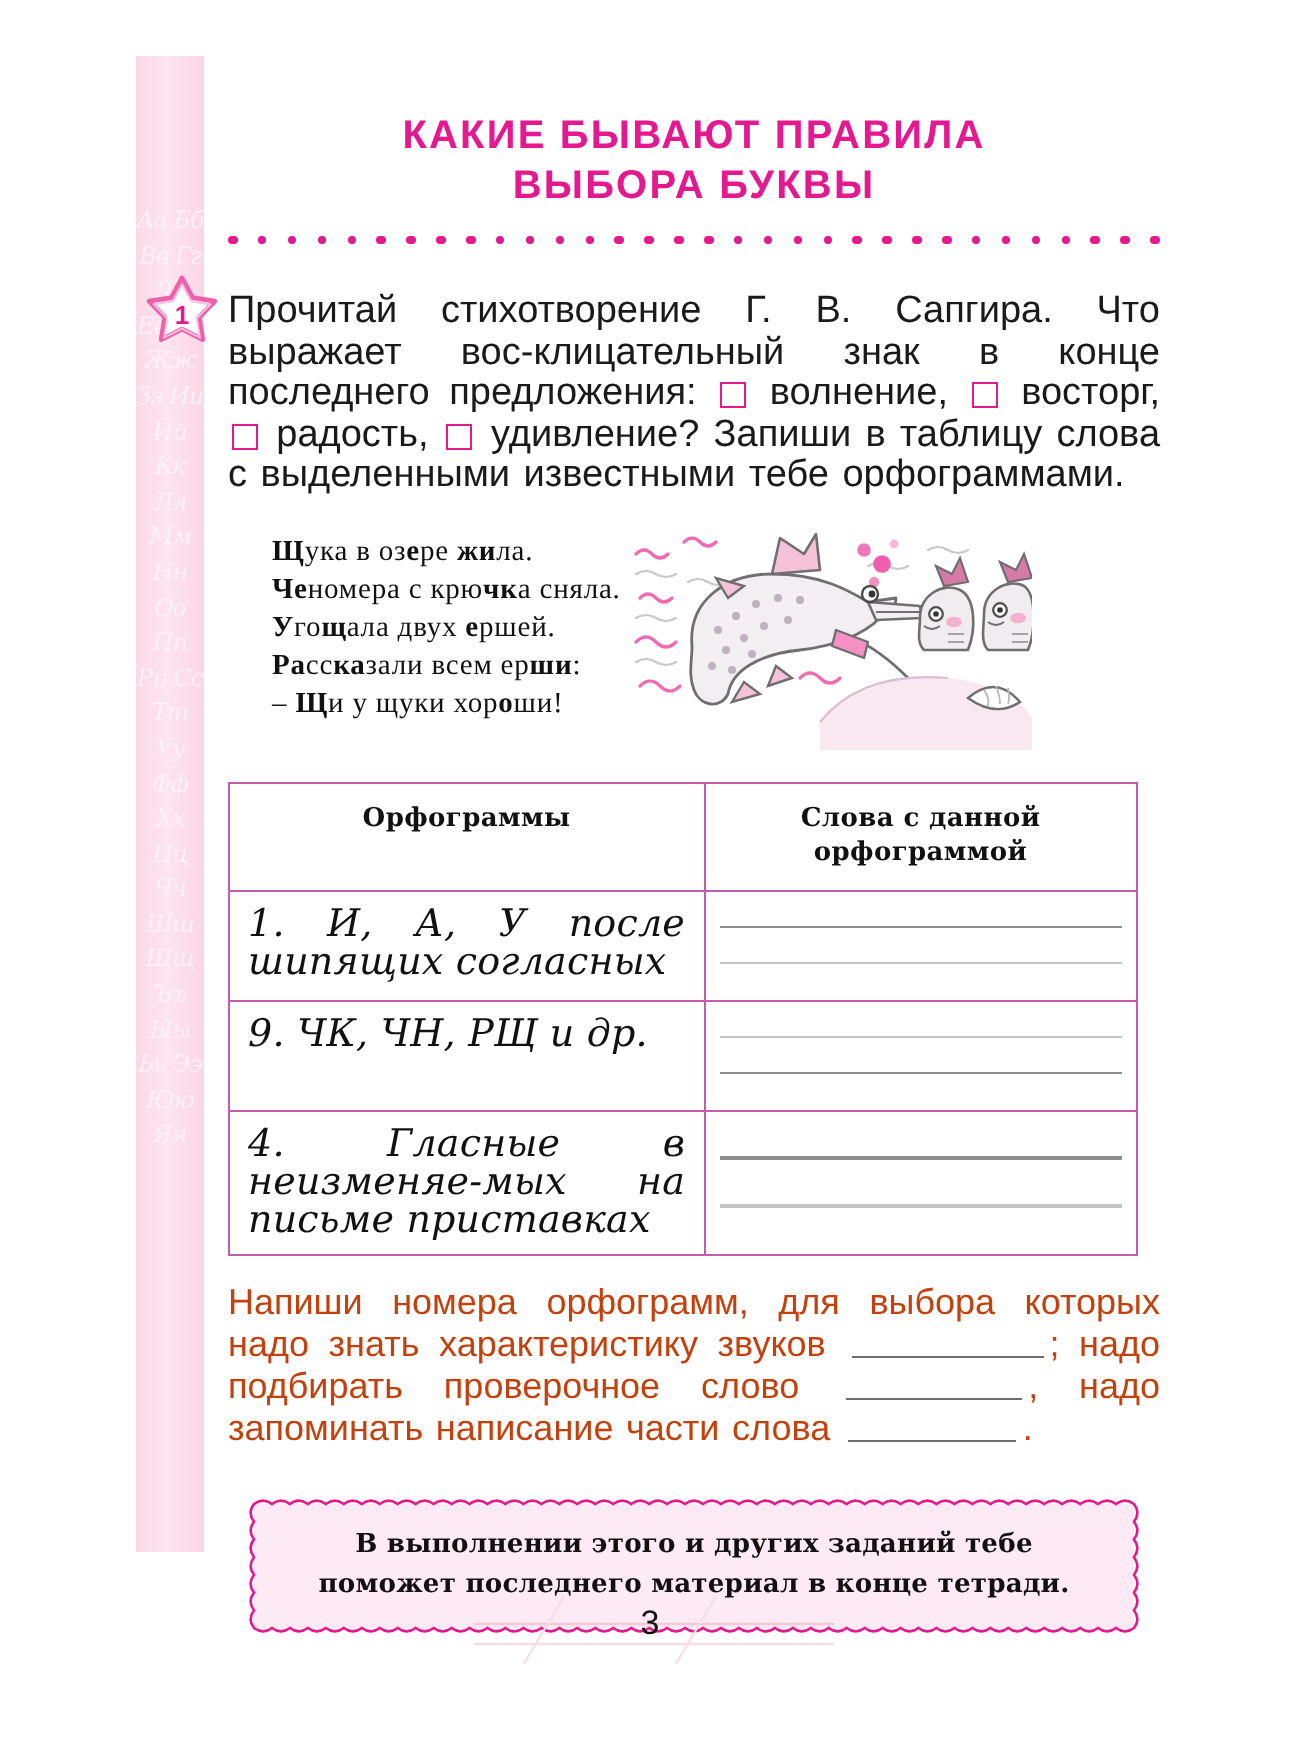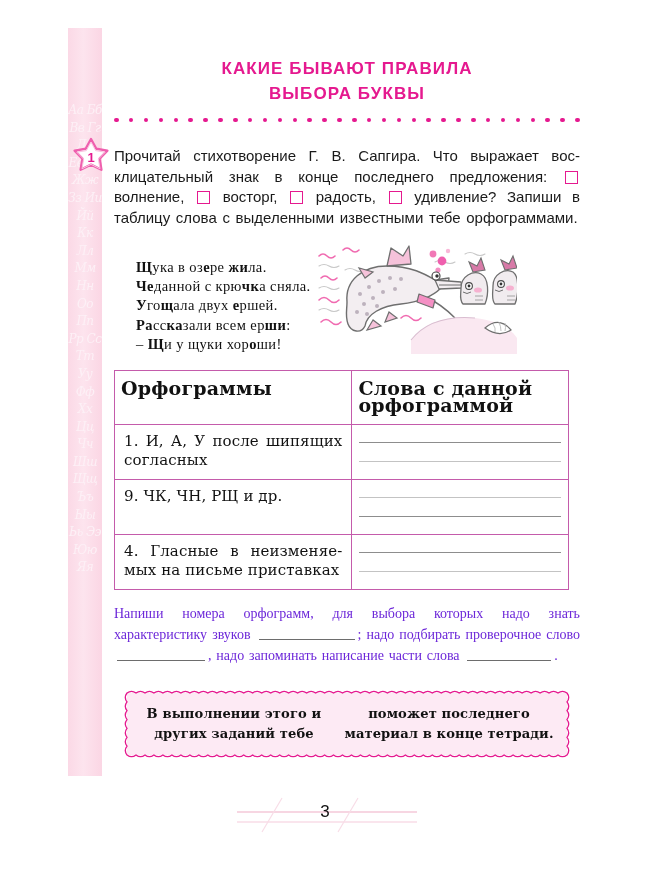--- a/index.html
+++ b/index.html
@@ -67,21 +67,21 @@
     top: 0;
     width: 466px;
   }
 
   
   #page-title {
     text-align: center;
     color: #e5198f;
     font-family: "Liberation Sans", sans-serif;
     font-weight: bold;
-    font-size: 17px;
+    font-size: 20px;
     letter-spacing: 1.1px;
     line-height: 25px;
     padding-top: 56px;
   }
   #page-title .line2 { display: block; }
 
   #dot-divider {
     margin-top: 10px;
     height: 8px;
     display: flex;
@@ -93,42 +93,42 @@
     width: 4.5px;
     height: 4.5px;
     border-radius: 50%;
     background: #e5198f;
   }
 
   
   #task-text {
     margin-top: 22px;
     font-family: "Liberation Sans", sans-serif;
-    font-size: 15px;
+    font-size: 19px;
     line-height: 20.5px;
     color: #1a1a1a;
     text-align: justify;
     text-align-last: left;
     word-spacing: 1.5px;
   }
   .checkbox-inline {
     display: inline-block;
     width: 13px;
     height: 13px;
     border: 1.6px solid #e5198f;
     vertical-align: -2px;
     margin: 0 2px;
     background: #fff;
   }
 
   
   #poem-row {
     margin-top: 14px;
     display: flex;
-    align-items: flex-end;
+    align-items: flex-start;
   }
   #poem {
     font-family: "Liberation Serif", serif;
     font-size: 14.5px;
     line-height: 19.2px;
     color: #111;
     padding-left: 22px;
     padding-top: 4px;
     white-space: nowrap;
     letter-spacing: 0.4px;
@@ -146,65 +146,66 @@
     width: 455px;
     border-collapse: collapse;
     border: 1.6px solid #c45bab;
   }
   #ortho-table td, #ortho-table th {
     border: 1.6px solid #c45bab;
     vertical-align: top;
   }
   #ortho-table thead th {
     font-family: "DejaVu Serif", serif;
-    font-size: 19px;
+    font-size: 13px;
     font-weight: bold;
     color: #111;
-    text-align: left;
+    text-align: center;
     padding: 9px 6px 10px;
     line-height: 17px;
     letter-spacing: 0.2px;
   }
   .col-left  { width: 238px; }
   .col-right { width: 217px; }
 
   #ortho-table tbody td.rule-cell {
     font-family: "DejaVu Serif", serif;
-    font-size: 15px;
+    font-size: 19px;
     line-height: 19px;
     color: #111;
     padding: 7px 9px 7px 9px;
     height: 55px;
     text-align: justify;
     text-align-last: left;
     letter-spacing: 0.1px;
+    font-style: italic;
   }
   td.answer-cell {
     padding: 0;
     position: relative;
     height: 55px;
   }
   .write-lines {
     position: absolute;
     left: 7px; right: 7px;
     top: 0; bottom: 0;
     display: flex;
     flex-direction: column;
     justify-content: space-evenly;
   }
   .write-lines span { display: block; height: 1.4px; background: #8d8d8d; }
   .write-lines span.faint { background: #c3c3c3; }
 
   
   #fill-paragraph {
     margin-top: 13px;
-    font-family: Liberation Serif, serif;
-    font-size: 14px;
+    font-family: Liberation Sans, sans-serif;
+    font-size: 18px;
     line-height: 21px;
-    color: #6d28d9;
+    color: #c2410c;
     text-align: justify;
     text-align-last: left;
     word-spacing: 1.3px;
   }
   .blank {
     display: inline-block;
     border-bottom: 1.6px solid #6d6d6d;
     height: 13px;
     margin: 0 3px -1px;
   }
@@ -220,21 +221,21 @@
     height: 72px;
   }
   #tip-box .wave-frame {
     position: absolute;
     inset: 0;
   }
   #tip-box .tip-inner {
     position: absolute;
     left: 10px; right: 10px; top: 9px; bottom: 9px;
     display: flex;
-    flex-direction: row;
+    flex-direction: column;
     align-items: center;
     justify-content: center;
     font-family: "DejaVu Serif", serif;
     font-weight: bold;
     font-size: 13.1px;
     line-height: 19.6px;
     color: #111;
     text-align: center;
     letter-spacing: 0.1px;
   }
@@ -322,21 +323,21 @@
     <span>восторг,</span>
     <span class="checkbox-inline"></span>
     <span>радость,</span>
     <span class="checkbox-inline"></span>
     <span>удивление? Запиши в таблицу слова с выделенными известными тебе орфограммами.</span>
   </p>
 
   <div id="poem-row">
     <div id="poem">
         <div><b>Щ</b><span>ука в оз</span><b>е</b><span>ре </span><b>жи</b><span>ла.</span></div>
-        <div><b>Ч</b><b>е</b><span>данной с крю</span><b>чк</b><span>а сняла.</span></div>
+        <div><b>Ч</b><b>е</b><span>номера с крю</span><b>чк</b><span>а сняла.</span></div>
         <div><b>У</b><span>го</span><b>щ</b><span>ала двух </span><b>е</b><span>ршей.</span></div>
         <div><b>Ра</b><span>сс</span><b>ка</b><span>зали всем ер</span><b>ши</b><span>:</span></div>
         <div><span>– </span><b>Щ</b><span>и у щуки хор</span><b>о</b><span>ши!</span></div>
       </div>
 
     <svg id="illustration" viewBox="0 0 202 112">
       <defs>
         <clipPath id="frameClip">
             <rect x="0" y="0" width="202" height="112"></rect>
           </clipPath>

